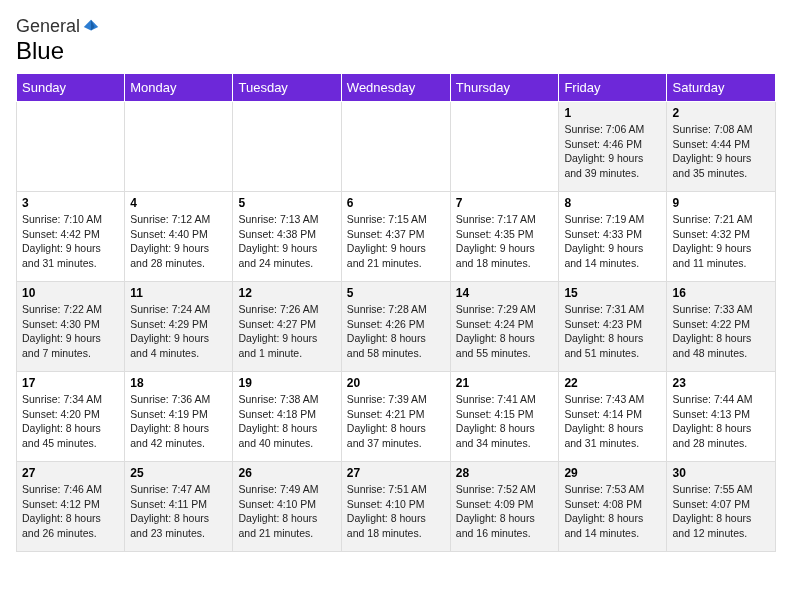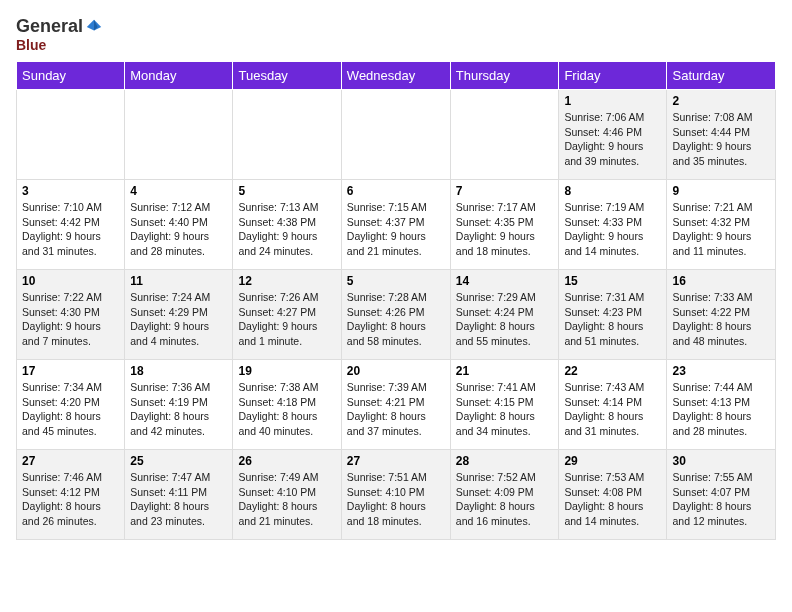--- a/index.html
+++ b/index.html
@@ -20,27 +20,27 @@
       display: flex;
       flex-direction: column;
       align-items: flex-start;
     }
     .logo-text {
       display: flex;
       align-items: center;
     }
     .logo-general {
       font-size: 18px;
-      font-weight: bold;
+      font-weight: normal;
       color: #333;
     }
     .logo-blue {
-      font-size: 14px;
-      font-weight: bold;
-      color: #7f1d1d;
+      font-size: 24px;
+      font-weight: normal;
+      color: #000000;
     }
     .logo-icon {
       width: 18px;
       height: 18px;
       margin-left: 2px;
     }
     .title-area {
       text-align: right;
     }
     .month-title {

